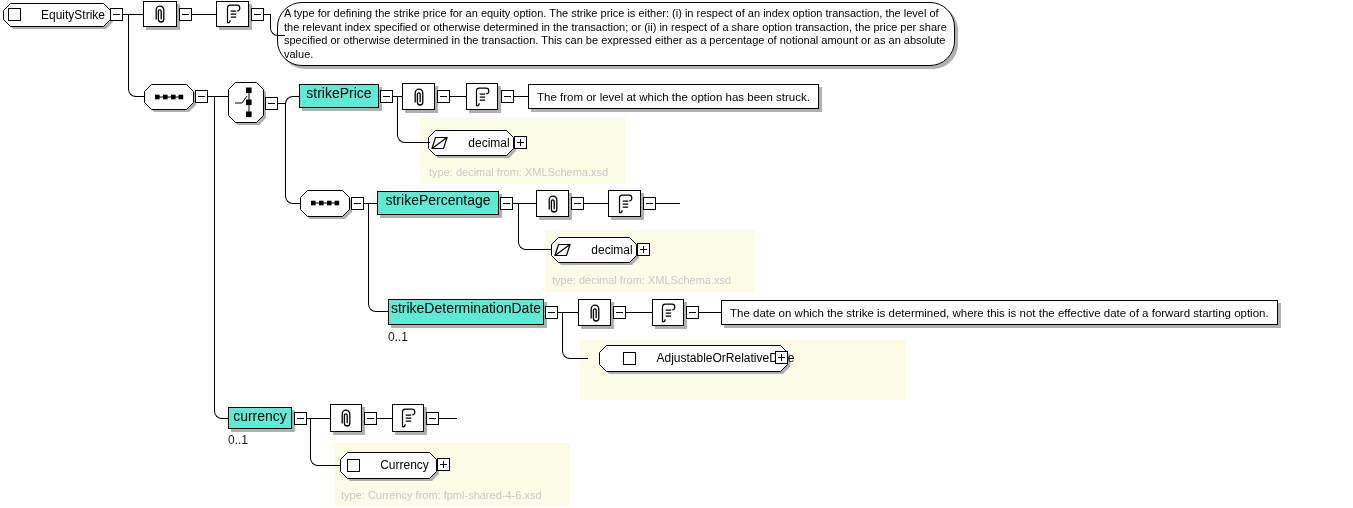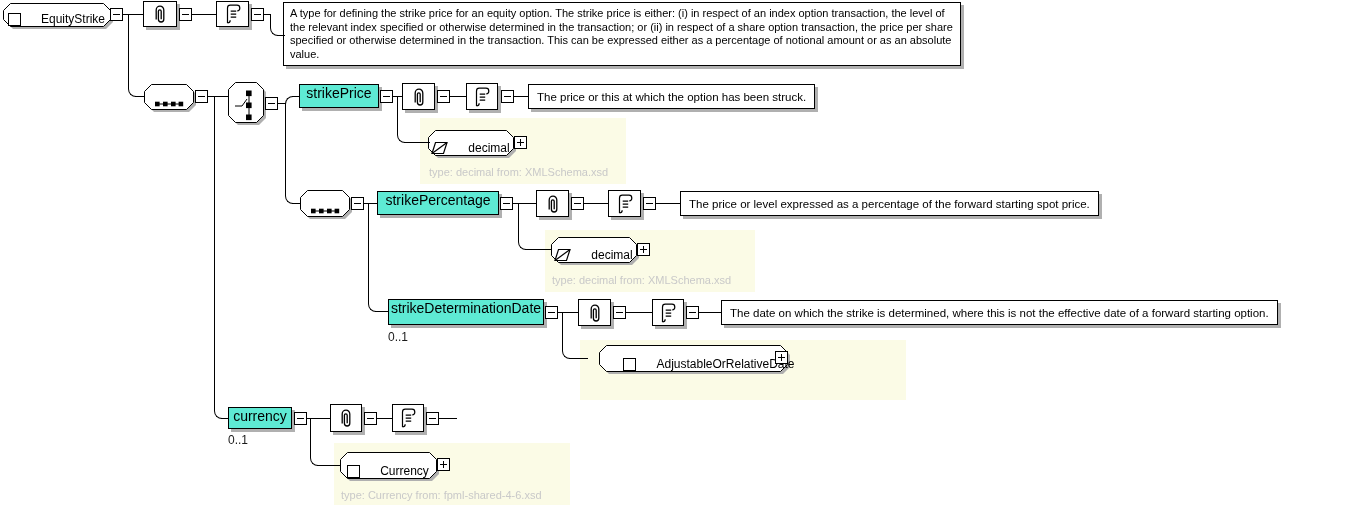--- a/index.html
+++ b/index.html
@@ -27,21 +27,21 @@
   .docbox.multi{font-size:11px;line-height:13.5px;padding:4px 6px;width:678px;height:auto;min-height:64px;}
   .docbox.single{font-size:11.5px;height:25px;display:flex;align-items:center;padding:0 8px;white-space:nowrap;width:auto;}
   .iconbox{
     position:absolute;background:#fff;border:1px solid #000;
     box-shadow:3px 3px 0 var(--shadow);box-sizing:border-box;
     display:flex;align-items:center;justify-content:center;
   }
   .typebox{position:absolute;background:var(--type-bg);}
   .typetext{position:absolute;color:var(--type-text);font-size:11px;white-space:nowrap;}
   .occ{position:absolute;font-size:12px;text-align:left;color:#1a1a1a;}
-  .oct{position:absolute;display:flex;align-items:flex-end;justify-content:center;gap:20px;white-space:nowrap;}
+  .oct{position:absolute;display:flex;align-items:center;justify-content:center;gap:20px;white-space:nowrap;}
   .oct > :not(.oct-svg){position:relative;z-index:1;}
   .oct-svg{position:absolute;left:0;top:0;overflow:visible;z-index:0;}
   .sqicon{width:11px;height:11px;border:1.4px solid #000;background:#fff;flex:none;}
   .hline{position:absolute;height:0;border-top:1px solid var(--line);}
   .vline{position:absolute;width:0;border-left:1px solid var(--line);}
   .corner-bl{position:absolute;width:8px;height:8px;border-left:1px solid var(--line);border-bottom:1px solid var(--line);border-bottom-left-radius:8px;}
   .corner-tl{position:absolute;width:8px;height:8px;border-left:1px solid var(--line);border-top:1px solid var(--line);border-top-left-radius:8px;}
   .eb{position:absolute;width:13px;height:13px;background:#fff;border:1px solid #000;box-sizing:border-box;z-index:3;}
   .eb::before{content:"";position:absolute;left:2px;right:2px;top:5px;height:1px;background:#000;}
   .eb.plus::after{content:"";position:absolute;top:2px;bottom:2px;left:5px;width:1px;background:#000;}
@@ -68,21 +68,21 @@
   </div>
   <div class="iconbox" style="left:216px;top:1px;width:33px;height:26px;">
     <svg width="22" height="24" viewBox="0 0 22 24">
       <g stroke="#000" fill="#fff" stroke-width="1.2">
         <path d="M5.5 21 V6 c0-1.6 1.2-2.8 2.8-2.8 H15 c1.6 0 2.8 1.2 2.8 2.8 v.3 c0 1.4-1.1 2.5-2.5 2.5"></path>
         <path d="M5.5 21 c1.5 0 2.7-1.2 2.7-2.7" fill="none"></path>
         <path d="M8.7 9.2 h5.5 M8.7 12.2 h5.5 M8.7 15.2 h5.5" fill="none"></path>
       </g>
     </svg>
   </div>
-  <div class="docbox multi" style="left:283px;top:2px;">
+  <div class="docbox multi" style="left:277px;top:2px;border-radius:25px;">
     <span>A type for defining the strike price for an equity option. The strike price is either: (i) in respect of an index option transaction, the level of the relevant index specified or otherwise determined in the transaction; or (ii) in respect of a share option transaction, the price per share specified or otherwise determined in the transaction. This can be expressed either as a percentage of notional amount or as an absolute value.</span>
   </div>
 
   <div class="oct" style="left:144px;top:84px;width:49px;height:25px;">
       <svg class="oct-svg" width="54" height="30">
         <polygon points="10,3 45,3 52,10 52,21 45,28 10,28 3,21 3,10" fill="#B0B0B0"></polygon>
         <polygon points="7.5,0.5 42.5,0.5 49.5,7.5 49.5,18.5 42.5,25.5 7.5,25.5 0.5,18.5 0.5,7.5" fill="#ffffff" stroke="#000000" stroke-width="1"></polygon>
       </svg>
     <svg width="30" height="10" viewBox="0 0 30 10">
       <line x1="1" y1="5" x2="29" y2="5" stroke="#000"></line>
@@ -133,21 +133,21 @@
   <div class="iconbox" style="left:466px;top:83px;width:32px;height:27px;">
     <svg width="22" height="24" viewBox="0 0 22 24">
       <g stroke="#000" fill="#fff" stroke-width="1.2">
         <path d="M5.5 21 V6 c0-1.6 1.2-2.8 2.8-2.8 H15 c1.6 0 2.8 1.2 2.8 2.8 v.3 c0 1.4-1.1 2.5-2.5 2.5"></path>
         <path d="M5.5 21 c1.5 0 2.7-1.2 2.7-2.7" fill="none"></path>
         <path d="M8.7 9.2 h5.5 M8.7 12.2 h5.5 M8.7 15.2 h5.5" fill="none"></path>
       </g>
     </svg>
   </div>
   <div class="docbox single" style="left:528px;top:84px;">
-    <span>The price or this at which the option has been struck.</span>
+    <span>The from or level at which the option has been struck.</span>
   </div>
   <div class="typebox" style="left:420px;top:118px;width:206px;height:66px;">
     <div class="oct" style="left:8px;top:12px;width:85px;height:25px;">
         <svg class="oct-svg" width="90" height="30">
           <polygon points="10,3 81,3 88,10 88,21 81,28 10,28 3,21 3,10" fill="#B0B0B0"></polygon>
           <polygon points="7.5,0.5 78.5,0.5 85.5,7.5 85.5,18.5 78.5,25.5 7.5,25.5 0.5,18.5 0.5,7.5" fill="#ffffff" stroke="#000000" stroke-width="1"></polygon>
         </svg>
       <svg width="17" height="14" viewBox="0 0 17 14">
         <polygon points="4.5,1.5 16,1.5 12.5,12.5 1,12.5" fill="#fff" stroke="#000" stroke-width="1.2"></polygon>
         <line x1="1" y1="12.5" x2="16" y2="1.5" stroke="#000" stroke-width="1.2"></line>
@@ -166,23 +166,20 @@
     </svg>
   </div>
   <div class="iconbox" style="left:608px;top:190px;width:33px;height:27px;">
     <svg width="22" height="24" viewBox="0 0 22 24">
       <g stroke="#000" fill="#fff" stroke-width="1.2">
         <path d="M5.5 21 V6 c0-1.6 1.2-2.8 2.8-2.8 H15 c1.6 0 2.8 1.2 2.8 2.8 v.3 c0 1.4-1.1 2.5-2.5 2.5"></path>
         <path d="M5.5 21 c1.5 0 2.7-1.2 2.7-2.7" fill="none"></path>
         <path d="M8.7 9.2 h5.5 M8.7 12.2 h5.5 M8.7 15.2 h5.5" fill="none"></path>
       </g>
     </svg>
-  </div>
-  <div class="docbox single" style="left:680px;top:191px;">
-    <span>The price or level expressed as a percentage of the forward starting spot price.</span>
   </div>
   <div class="typebox" style="left:545px;top:230px;width:210px;height:62px;">
     <div class="oct" style="left:6px;top:7px;width:85px;height:25px;">
         <svg class="oct-svg" width="90" height="30">
           <polygon points="10,3 81,3 88,10 88,21 81,28 10,28 3,21 3,10" fill="#B0B0B0"></polygon>
           <polygon points="7.5,0.5 78.5,0.5 85.5,7.5 85.5,18.5 78.5,25.5 7.5,25.5 0.5,18.5 0.5,7.5" fill="#ffffff" stroke="#000000" stroke-width="1"></polygon>
         </svg>
       <svg width="17" height="14" viewBox="0 0 17 14">
         <polygon points="4.5,1.5 16,1.5 12.5,12.5 1,12.5" fill="#fff" stroke="#000" stroke-width="1.2"></polygon>
         <line x1="1" y1="12.5" x2="16" y2="1.5" stroke="#000" stroke-width="1.2"></line>

